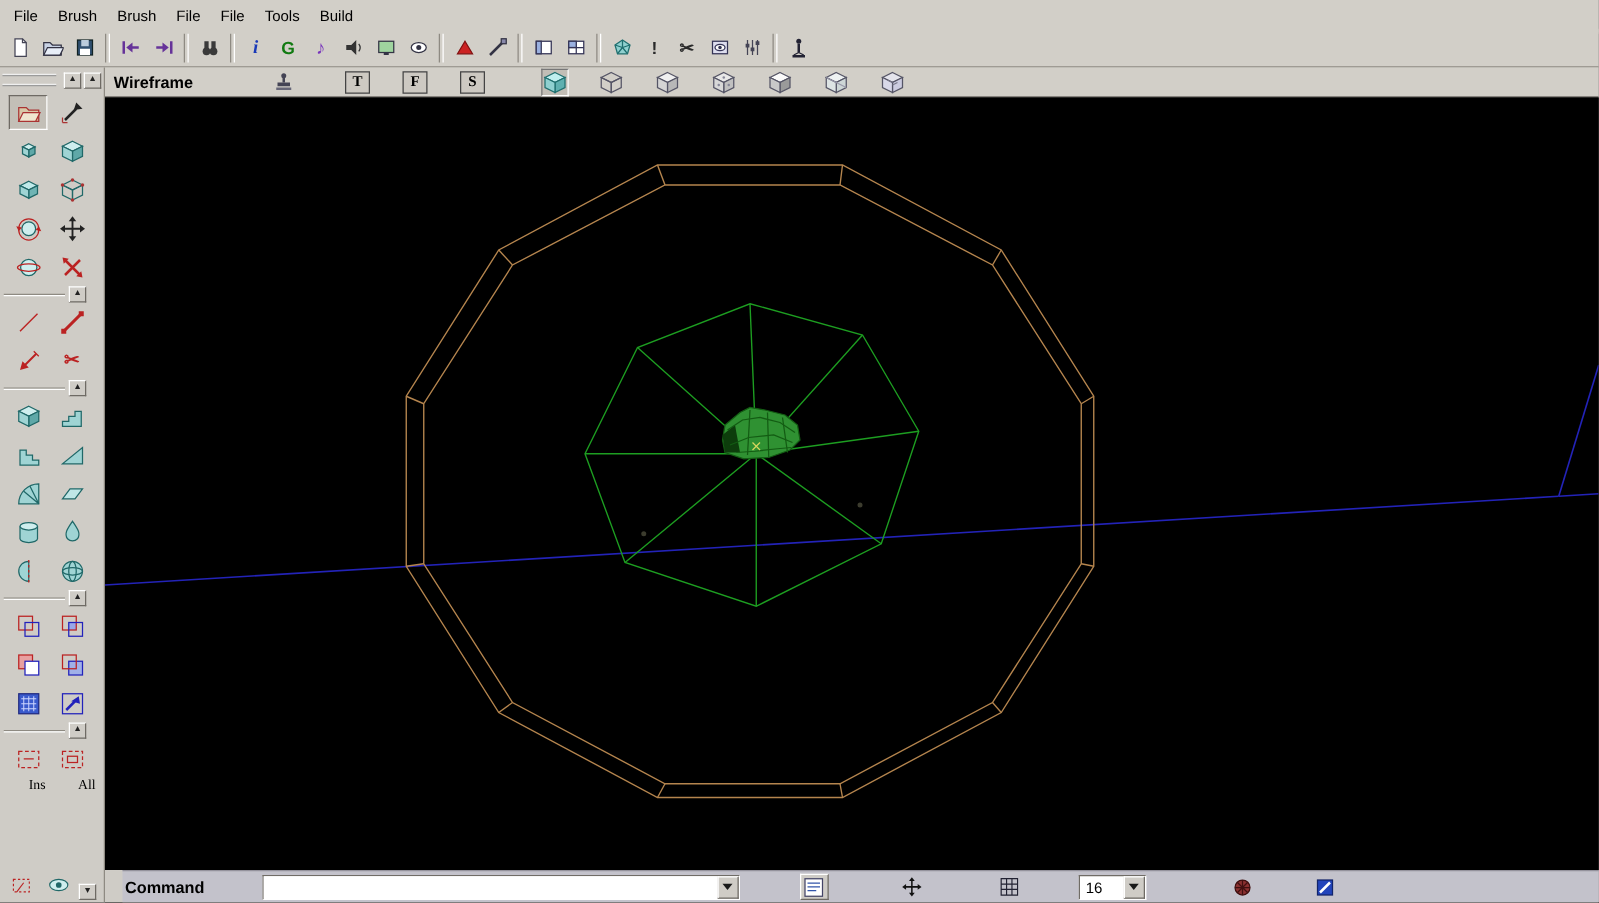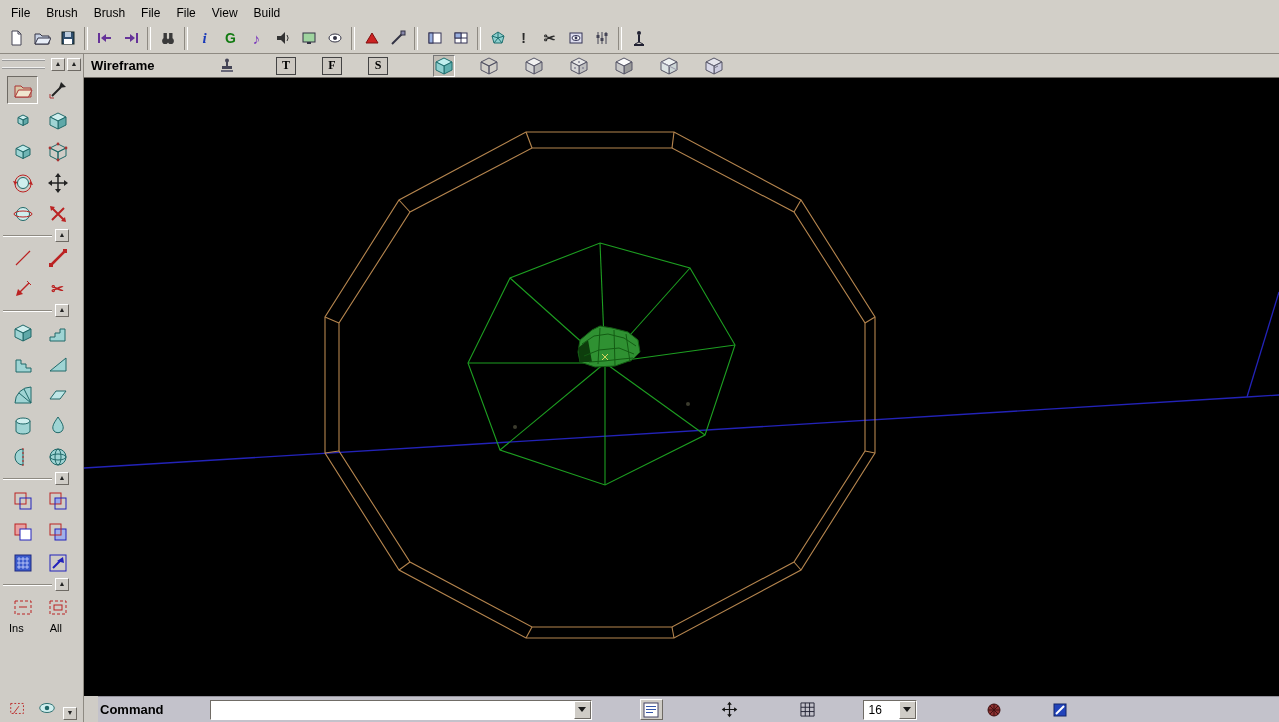--- a/index.html
+++ b/index.html
@@ -33,21 +33,21 @@
   .side-header{height:20px;display:flex;align-items:center;padding:2px 2px 2px 2px;gap:2px;}
   .gripper{flex:1;height:10px;border-top:2px ridge #efefef;border-bottom:2px ridge #efefef;margin-right:4px;}
   .sbtn{width:14px;height:13px;background:#cfccc6;border:1px solid;border-color:#fff #6e6a64 #6e6a64 #fff;
     font-size:7px;line-height:10px;text-align:center;color:#222;flex:none;}
   .srow{display:flex;gap:4px;padding:1px 0 1px 7px;height:31px;align-items:center;}
   .pbtn{width:31px;height:28px;display:flex;align-items:center;justify-content:center;
     border:1px solid transparent;background:transparent;}
   .pbtn.pressed{border-color:#6e6a64 #fff #fff #6e6a64;background:#c3bfb7;}
   .sdiv{height:13px;display:flex;align-items:center;padding:0 14px 0 3px;}
   .groove{flex:1;height:2px;border-top:1px solid #8e8a82;border-bottom:1px solid #fff;margin-right:3px;}
-  .slabels{height:13px;display:flex;font-size:11px;padding-left:9px;gap:26px;font-family:Liberation Sans, sans-serif;}
+  .slabels{height:13px;display:flex;font-size:11px;padding-left:23px;gap:26px;font-family:Liberation Serif, serif;}
   .side-bottom{margin-top:auto;display:flex;align-items:flex-end;gap:3px;padding:0 2px 2px 5px;}
 
   
   .viewport{position:absolute;left:84px;top:78px;width:1195px;height:618px;background:#000;}
   .viewport svg{display:block;}
 
   
   .cmdbar{position:absolute;left:98px;top:696px;width:1195px;height:26px;background:#c3c2cb;
     border-top:1px solid #94929c;display:flex;align-items:center;padding-left:2px;gap:40px;}
   .cmd-label{font-weight:bold;font-size:13px;margin-right:6px;}
@@ -73,21 +73,21 @@
 </style>
 </head>
 <body>
 
 <div class="menubar">
   <span class="menu-item">File</span>
   <span class="menu-item">Brush</span>
   <span class="menu-item">Brush</span>
   <span class="menu-item">File</span>
   <span class="menu-item">File</span>
-  <span class="menu-item">View</span>
+  <span class="menu-item">Tools</span>
   <span class="menu-item">Build</span>
 </div>
 
 <div class="toolbar">
   <div class="tbtn">
     <svg width="18" height="18" viewBox="0 0 18 18">
         <path d="M5 2 h6 l3 3 v11 H5 z" fill="#fff" stroke="#445"></path>
         <path d="M11 2 v3 h3" fill="none" stroke="#445"></path>
       </svg>
   </div>

